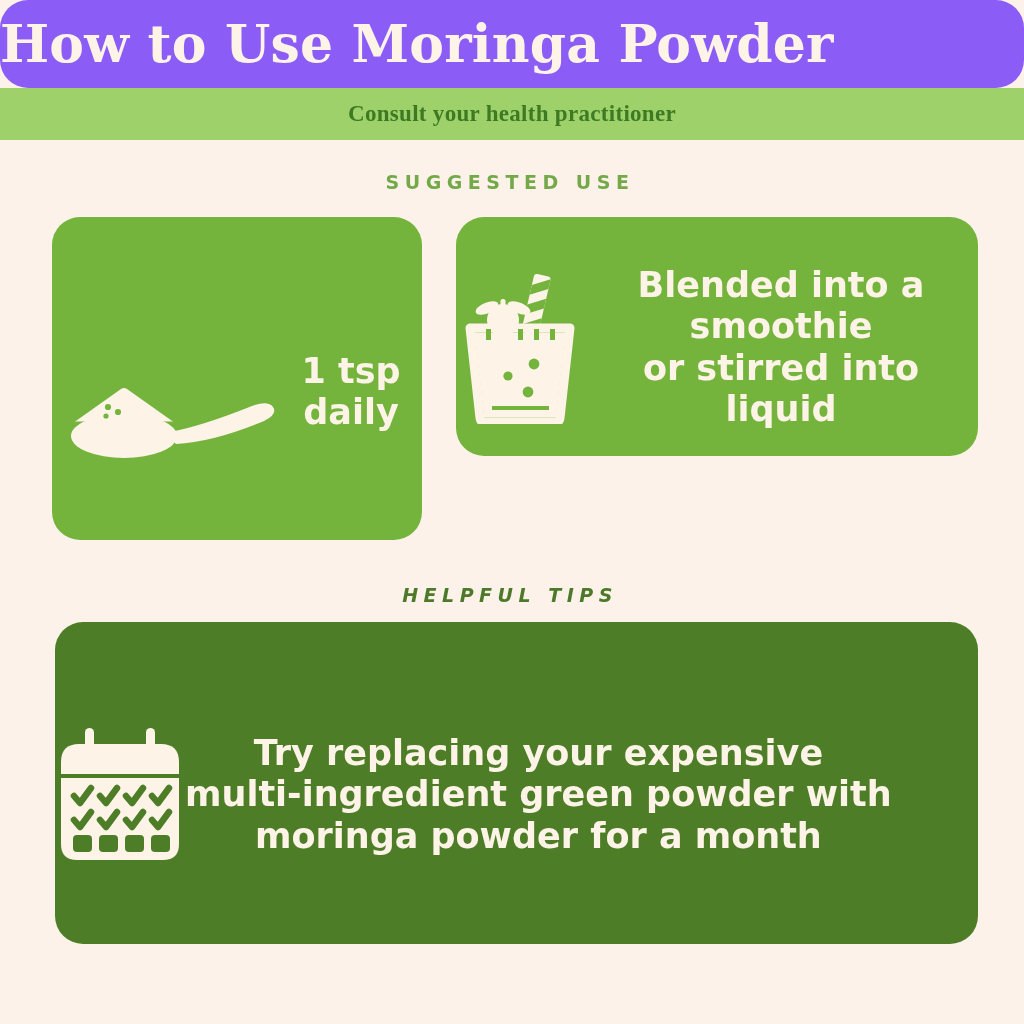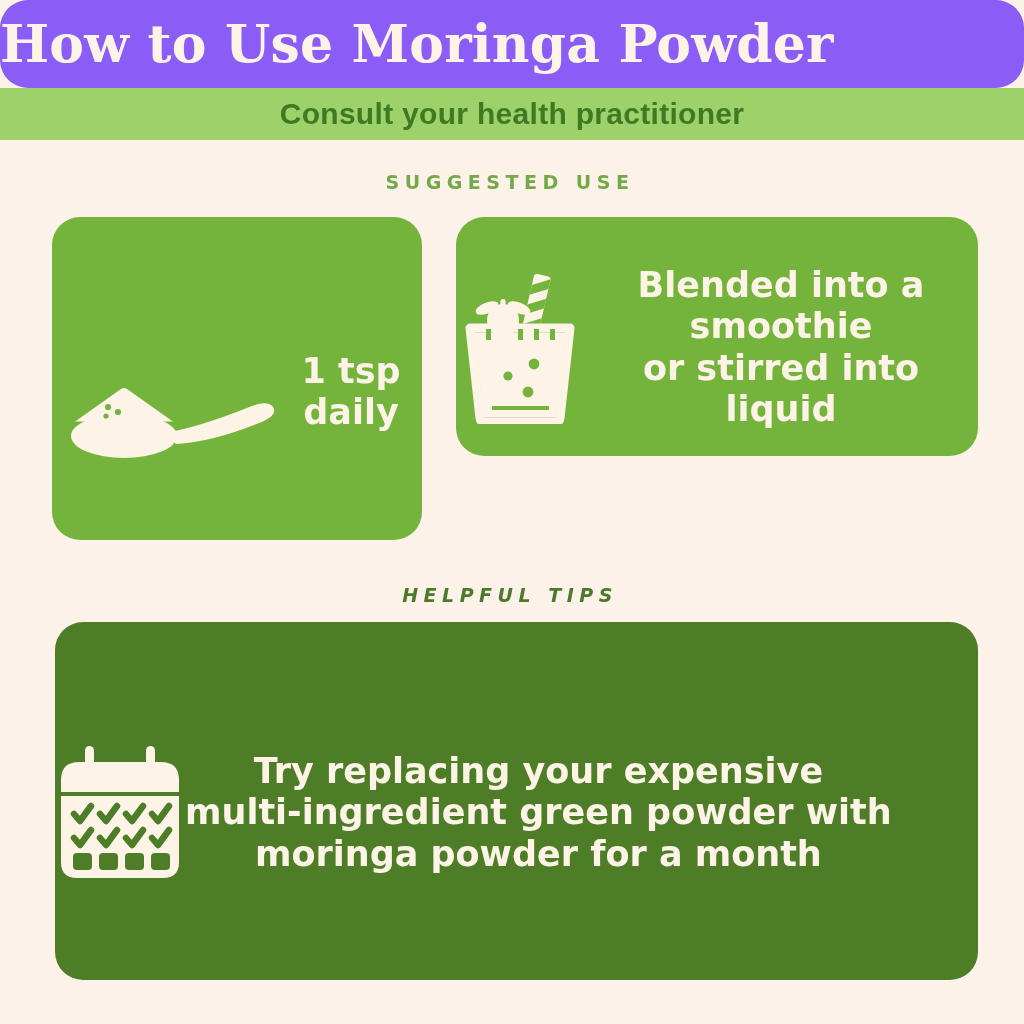--- a/index.html
+++ b/index.html
@@ -47,23 +47,23 @@
     left: 0;
     top: 88px;
     width: 1024px;
     height: 52px;
     background: #9fd16b;
     display: flex;
     align-items: center;
     justify-content: center;
   }
   .subheader-text {
-    font-family: Liberation Sans, sans-serif;
+    font-family: Liberation Serif, serif;
     font-weight: 700;
-    font-size: 30px;
+    font-size: 23px;
     color: #3d7a23;
     letter-spacing: 0.3px;
     white-space: nowrap;
   }
 
   
   .section-label {
     position: absolute;
     width: 1020px;
     text-align: center;
@@ -105,21 +105,21 @@
     top: 217px;
     width: 522px;
     height: 239px;
     background: #74b43c;
     justify-content: flex-start;
   }
   #card-tip {
     left: 55px;
     top: 622px;
     width: 923px;
-    height: 358px;
+    height: 322px;
     background: #4e7d28;
     justify-content: flex-start;
   }
 
   .card-icon {
     display: block;
   }
   #card-dose .card-icon { margin-top: 88px; }
   #card-mixing .card-icon { margin-top: 27px; }
   #card-tip .card-icon { margin-top: 30px; }

